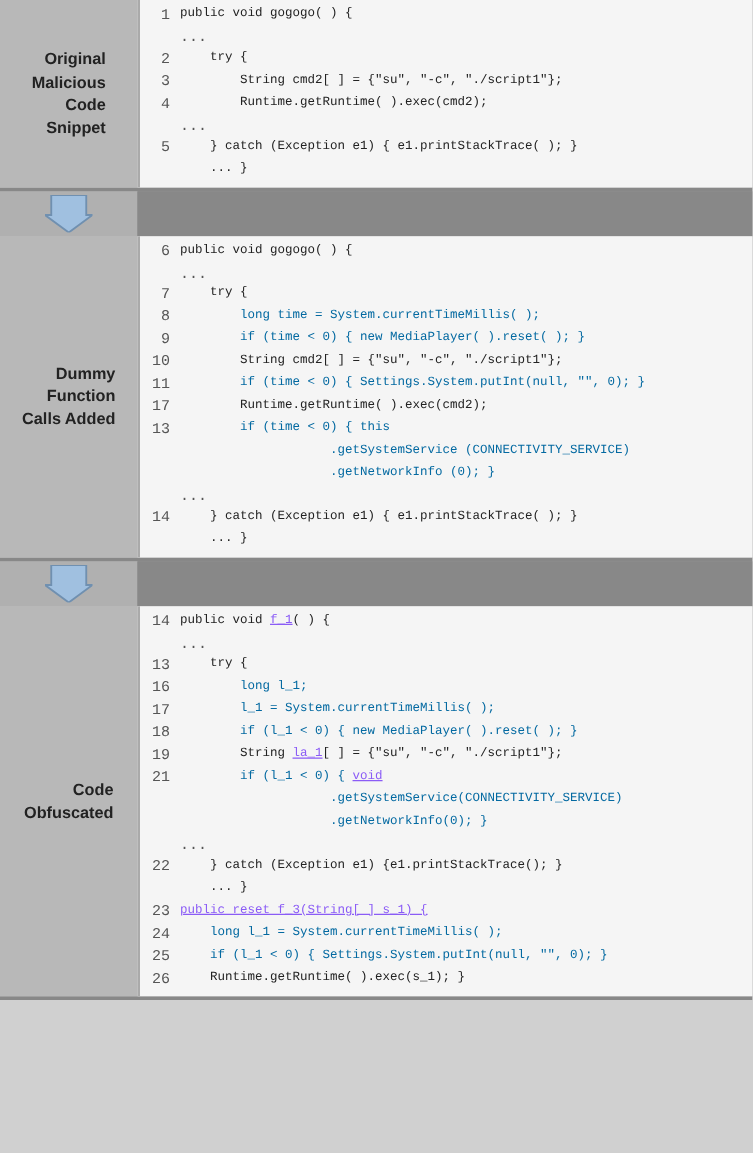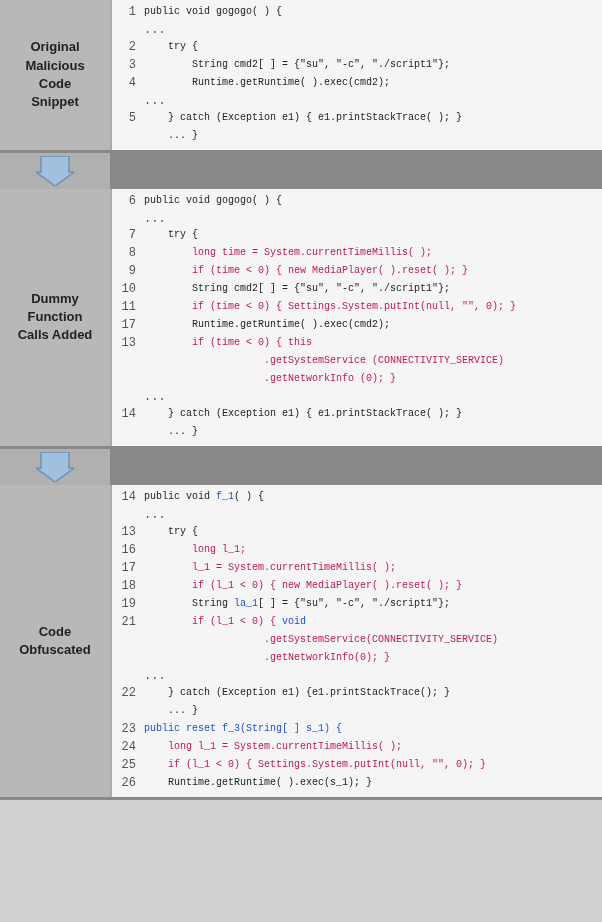--- a/index.html
+++ b/index.html
@@ -33,21 +33,21 @@
       justify-content: center;
       padding: 10px 6px;
       position: relative;
     }
 
     .label-text {
       font-family: Arial, sans-serif;
       font-size: 13px;
       font-weight: bold;
       color: #222;
-      text-align: center;
+      text-align: right;
       line-height: 1.4;
     }
 
     .code-col {
       flex: 1;
       background: #f5f5f5;
       border-left: 2px solid #aaa;
       padding: 4px 0;
     }
 
@@ -76,22 +76,22 @@
     .code-text {
       flex: 1;
       font-size: 10px;
       color: #222;
       padding-left: 2px;
       white-space: pre;
       line-height: 1.5;
     }
 
     .c-black { color: #222; }
-    .c-blue { color: #be185d; }
-    .c-red { color: #1d4ed8; }
+    .c-blue { color: #0369a1; }
+    .c-red { color: #8b5cf6; text-decoration: underline; }
 
     .ellipsis-line {
       padding-left: 32px;
       font-size: 12px;
       color: #555;
       line-height: 1.4;
     }
   </style>
 </head>
 <body>

